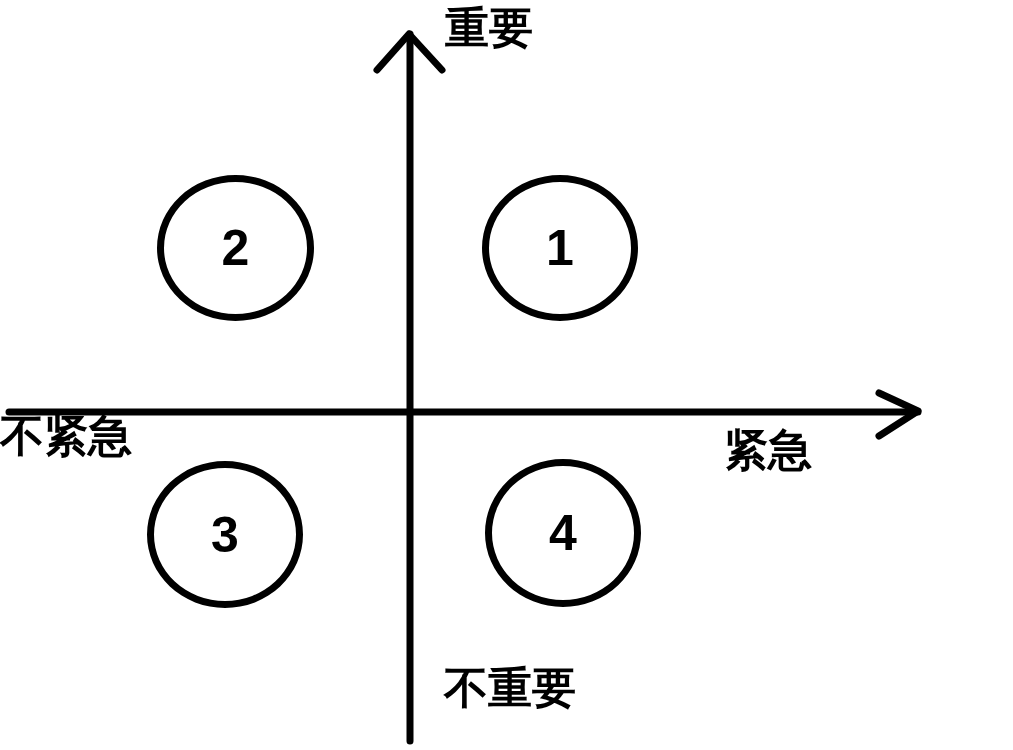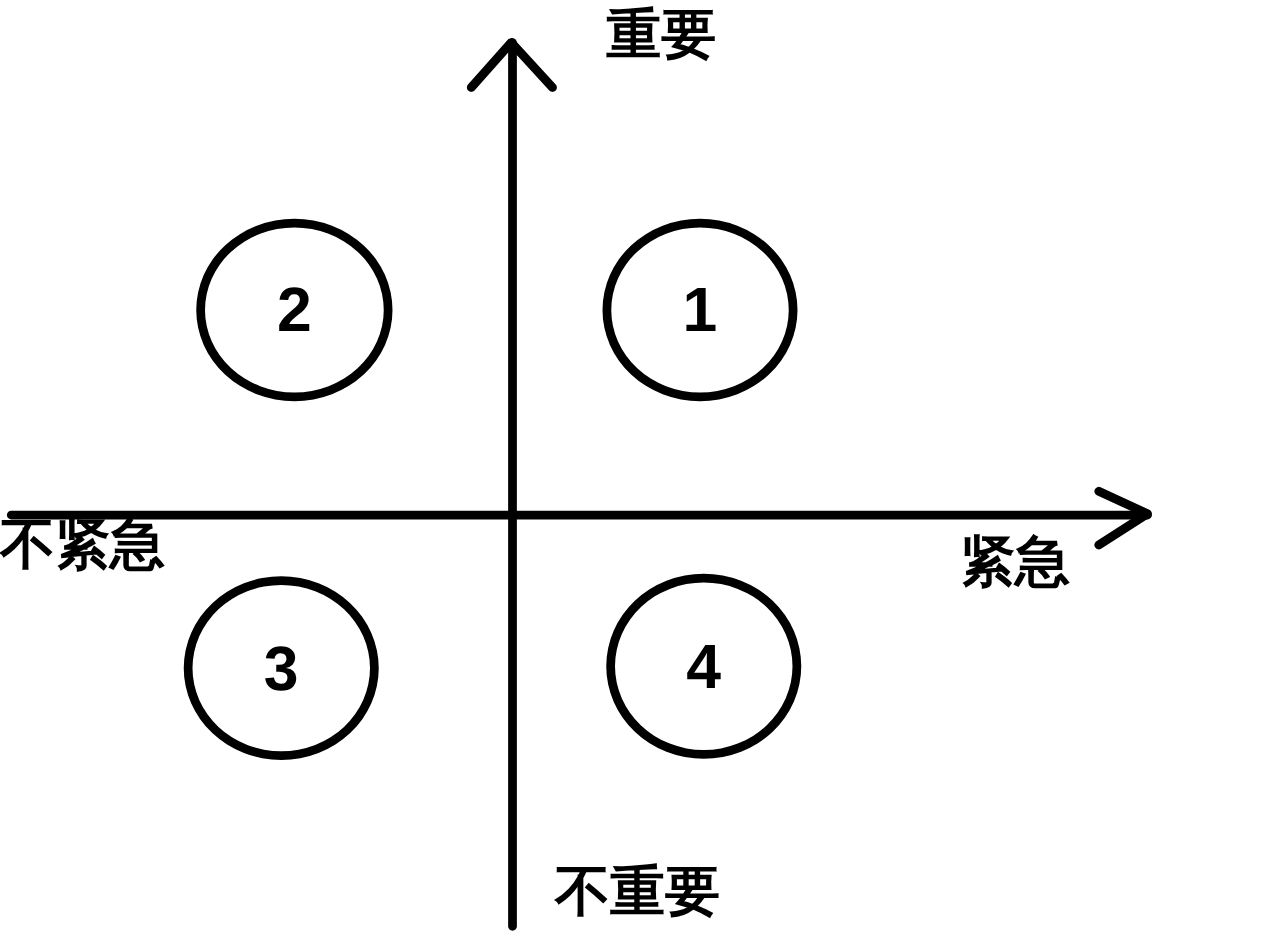--- a/index.html
+++ b/index.html
@@ -58,24 +58,24 @@
     <line x1="410" y1="34" x2="410" y2="741" stroke="#000" stroke-width="7" stroke-linecap="round"></line>
     <polyline points="377,70 409,34 442,70" fill="none" stroke="#000" stroke-width="7" stroke-linecap="round" stroke-linejoin="round"></polyline>
   </g>
 
   <g>
     <line x1="9" y1="412" x2="918" y2="412" stroke="#000" stroke-width="7" stroke-linecap="round"></line>
     <polyline points="879,393 918,411 879,436" fill="none" stroke="#000" stroke-width="7" stroke-linecap="round" stroke-linejoin="round"></polyline>
   </g>
 </svg>
 
-<div class="label" style="left:445px; top:6px;margin-left:40px;">重要</div>
-<div class="label" style="left:444px; top:692px;">不重要</div>
+<div class="label" style="left:445px; top:6px;">重要</div>
+<div class="label" style="left:444px; top:666px;">不重要</div>
 <div class="label" style="left:0px; top:414px;">不紧急</div>
-<div class="label" style="left:768px; top:428px;">紧急</div>
+<div class="label" style="left:724px; top:428px;">紧急</div>
 
 <div class="quad" style="left:157px; top:175px; width:157px; height:146px;">
   <span class="quad-num">2</span>
 </div>
 <div class="quad" style="left:482px; top:175px; width:156px; height:146px;">
   <span class="quad-num">1</span>
 </div>
 <div class="quad" style="left:147px; top:461px; width:156px; height:147px;">
   <span class="quad-num">3</span>
 </div>

